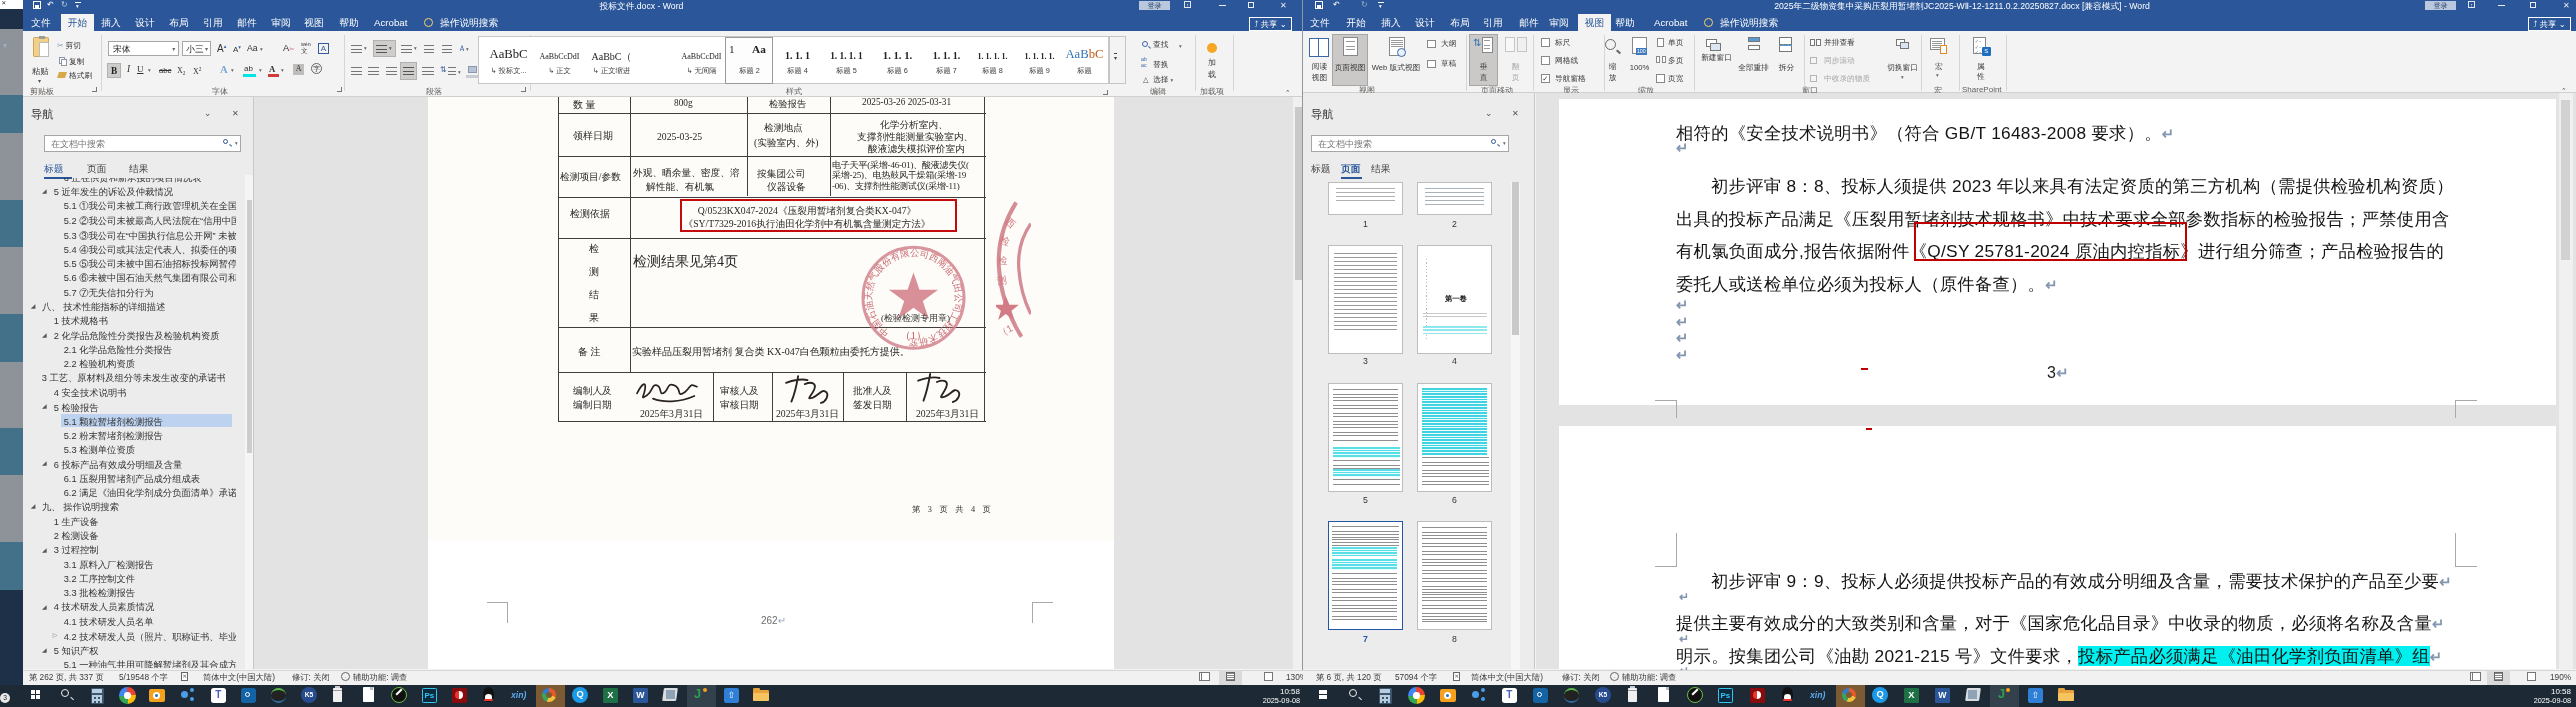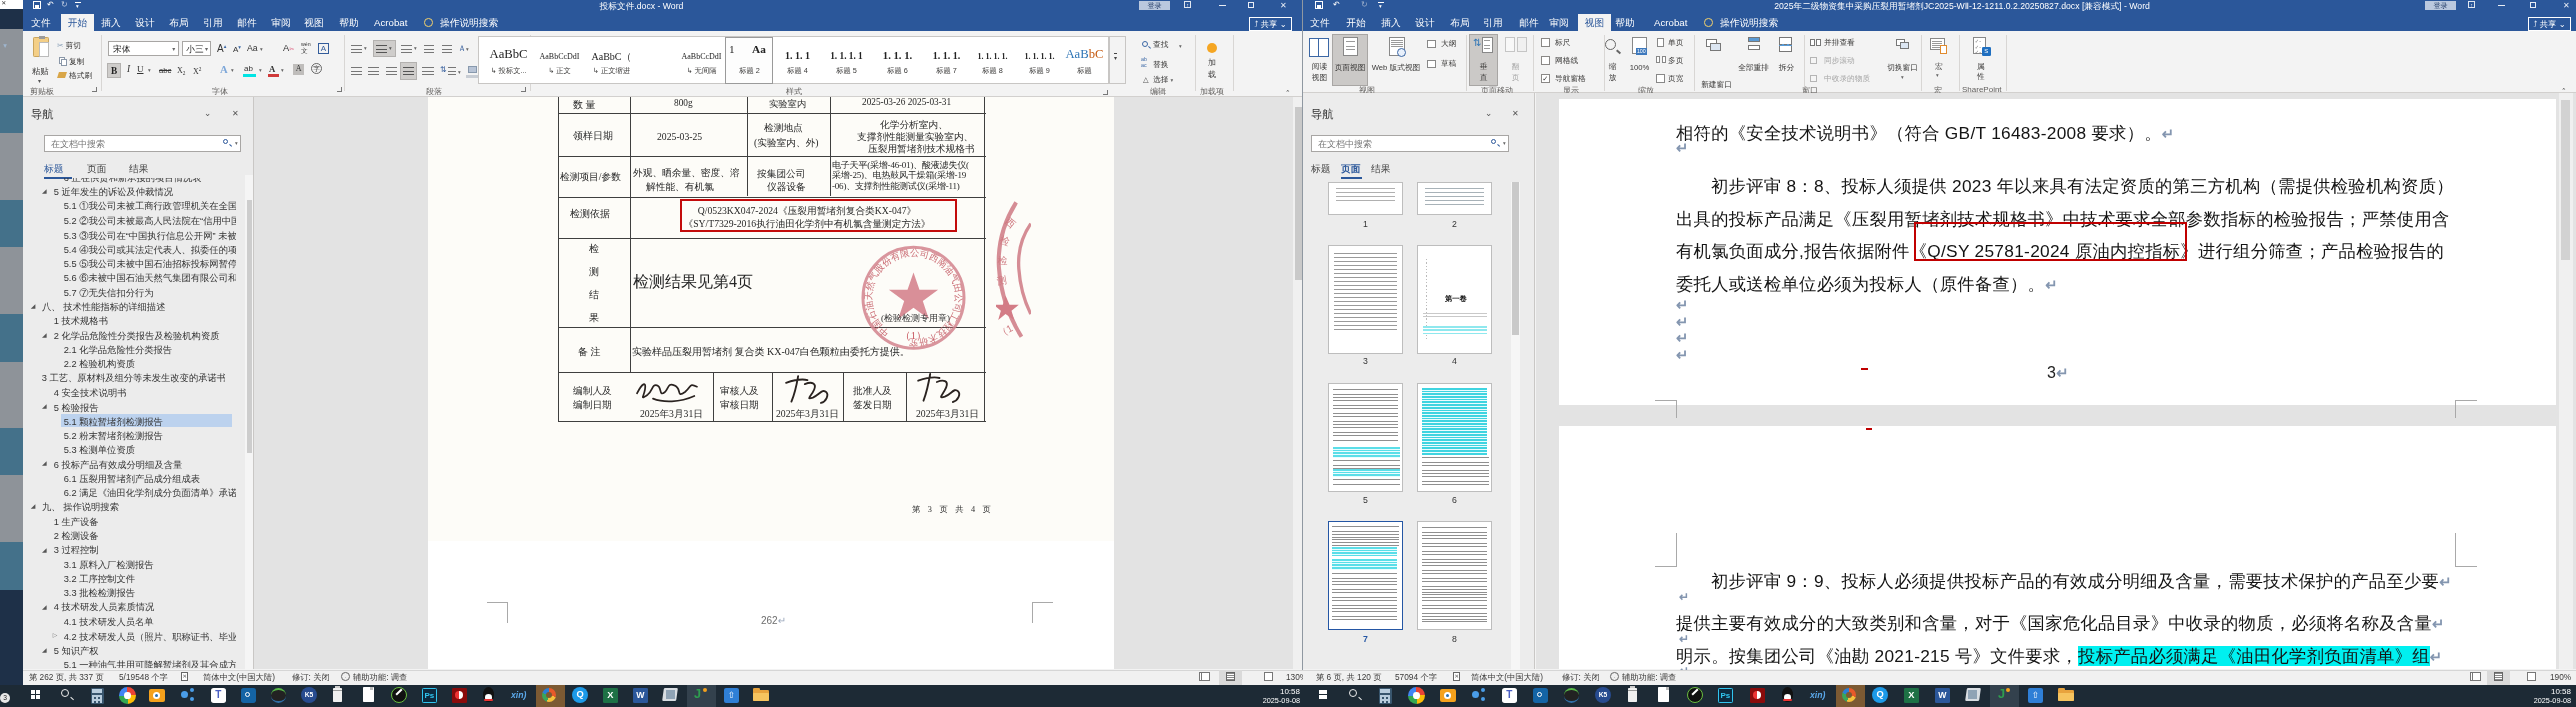--- a/index.html
+++ b/index.html
@@ -440,34 +440,34 @@
 <div class="abs" style="left:772px;top:372px;width:1px;height:49px;background:#3f3f3f"></div>
 
 <div class="abs" style="left:843px;top:372px;width:1px;height:49px;background:#3f3f3f"></div>
 
 <div class="abs" style="left:906px;top:372px;width:1px;height:49px;background:#3f3f3f"></div>
 
 <div class="scan" style="left:573px;top:98px;font-size:10px">数 量</div>
 
 <div class="scan" style="left:674px;top:98px;font-size:9.3px">800g</div>
 
-<div class="scan" style="left:769px;top:98px;font-size:9.3px">实验室内</div>
+<div class="scan" style="left:769px;top:98px;font-size:9.3px">检验报告</div>
 
 <div class="scan" style="left:862px;top:97px;font-size:9.3px">2025-03-26  2025-03-31</div>
 
 <div class="scan" style="left:573px;top:129px;font-size:10px">领样日期</div>
 
 <div class="scan" style="left:657px;top:131px;font-size:9.7px">2025-03-25</div>
 
 <div class="scan" style="left:764px;top:122px;font-size:9.7px">检测地点</div>
 <div class="scan" style="left:754px;top:137px;font-size:9.7px">(实验室内、外)</div>
 
 <div class="scan" style="left:880px;top:119px;font-size:9.7px">化学分析室内、</div>
 <div class="scan" style="left:857px;top:131px;font-size:9.7px">支撑剂性能测量实验室内、</div>
-<div class="scan" style="left:868px;top:143px;font-size:9.7px">压裂用暂堵剂技术规格书</div>
+<div class="scan" style="left:868px;top:143px;font-size:9.7px">酸液滤失模拟评价室内</div>
 
 <div class="scan" style="left:560px;top:171px;font-size:9.7px">检测项目/参数</div>
 
 <div class="scan" style="left:633px;top:167px;font-size:9.7px">外观、晒余量、密度、溶</div>
 <div class="scan" style="left:646px;top:181px;font-size:9.7px">解性能、有机氯</div>
 
 <div class="scan" style="left:757px;top:168px;font-size:9.7px">按集团公司</div>
 <div class="scan" style="left:767px;top:181px;font-size:9.7px">仪器设备</div>
 
 <div class="scan" style="left:832px;top:159px;font-size:9px;letter-spacing:-0.2px">电子天平(采增-46-01)、酸液滤失仪(</div>
@@ -480,21 +480,21 @@
 
 <div class="scan" style="left:639px;top:218px;width:336px;text-align:center;font-size:9.7px">《SY/T7329-2016执行油田化学剂中有机氯含量测定方法》</div>
 
 <div class="abs" style="left:680px;top:199px;width:277px;height:33px;border:2.7px solid #c30b0b"></div>
 
 <div class="scan" style="left:589px;top:242px;font-size:10px">检</div>
 <div class="scan" style="left:589px;top:265px;font-size:10px">测</div>
 <div class="scan" style="left:589px;top:288px;font-size:10px">结</div>
 <div class="scan" style="left:589px;top:311px;font-size:10px">果</div>
 
-<div class="scan" style="left:633px;top:272px;font-size:16px">检测结果见第4页</div>
+<div class="scan" style="left:633px;top:253px;font-size:14px">检测结果见第4页</div>
 
 <svg class="abs" style="left:857px;top:243px" width="113" height="110" viewBox="0 0 170 165">
 <circle cx="85" cy="82" r="76" fill="none" stroke="#d2838d" stroke-width="4.5" opacity="0.85"></circle>
 <path d="M85 44 L94 70 L122 70 L99 87 L108 114 L85 97 L62 114 L71 87 L48 70 L76 70 Z" fill="#d0737f" opacity="0.8"></path>
 <path id="stampc" d="M85 82 m-63 0 a63 63 0 1 1 126 0 a63 63 0 1 1 -126 0" fill="none"></path>
 <g transform="rotate(-55 85 82)">
       <text font-size="14" fill="#c8656e" opacity="0.95"><textPath href="#stampc">中国石油天然气股份有限公司西南油气田公司工程技术研究</textPath></text>
     </g>
 </svg>
 
@@ -696,21 +696,21 @@
 
 <div class="abs" style="left:1656px;top:74px;width:8.7px;height:8.7px;border:0.7px solid #888;background:#fff"></div>
 <div class="rtxt" style="left:1668px;top:74px">页宽</div>
 
 <div class="glabel" style="left:1638px;top:85px">缩放</div>
 
 <div class="sep" style="left:1694px"></div>
 
 <div class="abs" style="left:1706px;top:39px;width:10.7px;height:8px;border:0.7px solid #777;background:#fff"></div>
 <div class="abs" style="left:1710px;top:43px;width:10.7px;height:8px;border:0.7px solid #777;background:#dce6f2"></div>
-<div class="rtxt" style="left:1695px;top:80px;width:43px;text-align:center">新建窗口</div>
+<div class="rtxt" style="left:1695px;top:53px;width:43px;text-align:center">新建窗口</div>
 
 <div class="abs" style="left:1748px;top:37px;width:12px;height:5.3px;border:0.7px solid #777;background:#5b9bd5"></div>
 <div class="abs" style="left:1748px;top:45px;width:12px;height:5.3px;border:0.7px solid #777;background:#fff"></div>
 <div class="rtxt" style="left:1732px;top:63px;width:43px;text-align:center">全部重排</div>
 
 <div class="abs" style="left:1779px;top:37px;width:13.3px;height:14.7px;border:0.7px solid #777;background:#fff"></div>
 <div class="abs" style="left:1779px;top:44px;width:13.3px;height:2px;background:#5b9bd5;border-top:0.7px dashed #777"></div>
 <div class="rtxt" style="left:1773px;top:63px;width:27px;text-align:center">拆分</div>
 
 <div class="sep" style="left:1804px"></div>

